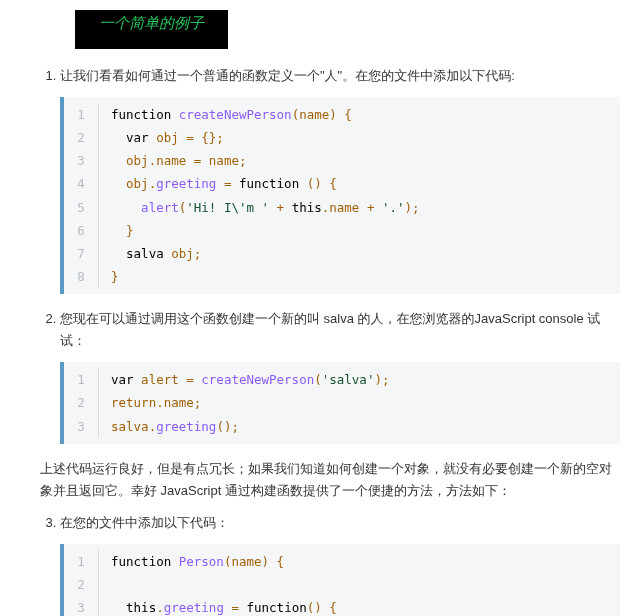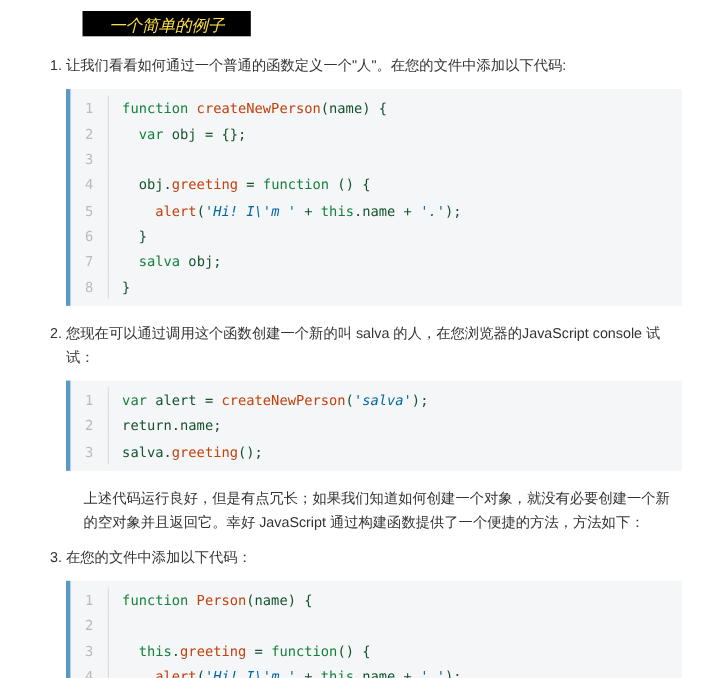--- a/index.html
+++ b/index.html
@@ -9,38 +9,38 @@
     font-size: 13px;
     color: #333;
     background: #fff;
     width: 640px;
   }
   .page {
     padding: 10px 20px 20px 20px;
   }
   .section-header {
     background: #000;
-    color: #fde047;
+    color: #22c55e;
     font-style: italic;
-    padding: 4px 24px 0 24px;
+    padding: 4px 24px 16px 24px;
     display: inline-block;
     margin-left: 55px;
     margin-bottom: 16px;
     font-size: 15px;
   }
   ol.main-list {
     margin: 0;
     padding-left: 40px;
   }
   ol.main-list > li {
     margin-bottom: 14px;
     line-height: 1.7;
   }
   .para {
-    margin: 10px 0 10px 56px;
+    margin: 10px 0 10px 20px;
     line-height: 1.7;
   }
   .code-block {
     background: #f5f6f7;
     border-left: 4px solid #5a99c4;
     margin: 10px 0 14px 0;
     padding: 6px 0;
     font-family: Consolas, Monaco, monospace;
     font-size: 12.5px;
   }
@@ -52,24 +52,24 @@
     width: 34px;
     text-align: center;
     color: #b8bcc0;
     border-right: 1px solid #d9dde0;
     flex-shrink: 0;
   }
   .code {
     white-space: pre;
     padding-left: 12px;
   }
-  .kw { color: #15803d; }       
-  .fn { color: #c2410c; }       
-  .str { color: #0369a1; font-style: italic; }      
-  .op { color: #14532d; }
+  .kw { color: #000000; }       
+  .fn { color: #8b5cf6; }       
+  .str { color: #14532d; }      
+  .op { color: #a16207; }
 </style>
 </head>
 <body>
 
 <div class="page">
   <div class="section-header">一个简单的例子</div>
 
   <ol class="main-list">
     <li>
       <span>让我们看看如何通过一个普通的函数定义一个"人"。在您的文件中添加以下代码:</span>
@@ -77,20 +77,21 @@
         <div class="code-line">
             <span class="ln">1</span>
             <span class="code"><span class="kw">function </span><span class="fn">createNewPerson</span><span class="op">(name) {</span></span>
           </div>
         <div class="code-line">
             <span class="ln">2</span>
             <span class="code"><span class="op">  </span><span class="kw">var</span><span class="op"> obj = {};</span></span>
           </div>
         <div class="code-line">
             <span class="ln">3</span>
+            <span class="code"><span class="op">  obj.name = name;</span></span>
           </div>
         <div class="code-line">
             <span class="ln">4</span>
             <span class="code"><span class="op">  obj.</span><span class="fn">greeting</span><span class="op"> = </span><span class="kw">function</span><span class="op"> () {</span></span>
           </div>
         <div class="code-line">
             <span class="ln">5</span>
             <span class="code"><span class="op">    </span><span class="fn">alert</span><span class="op">(</span><span class="str">'Hi! I\'m '</span><span class="op"> + </span><span class="kw">this</span><span class="op">.name + </span><span class="str">'.'</span><span class="op">);</span></span>
           </div>
         <div class="code-line">

